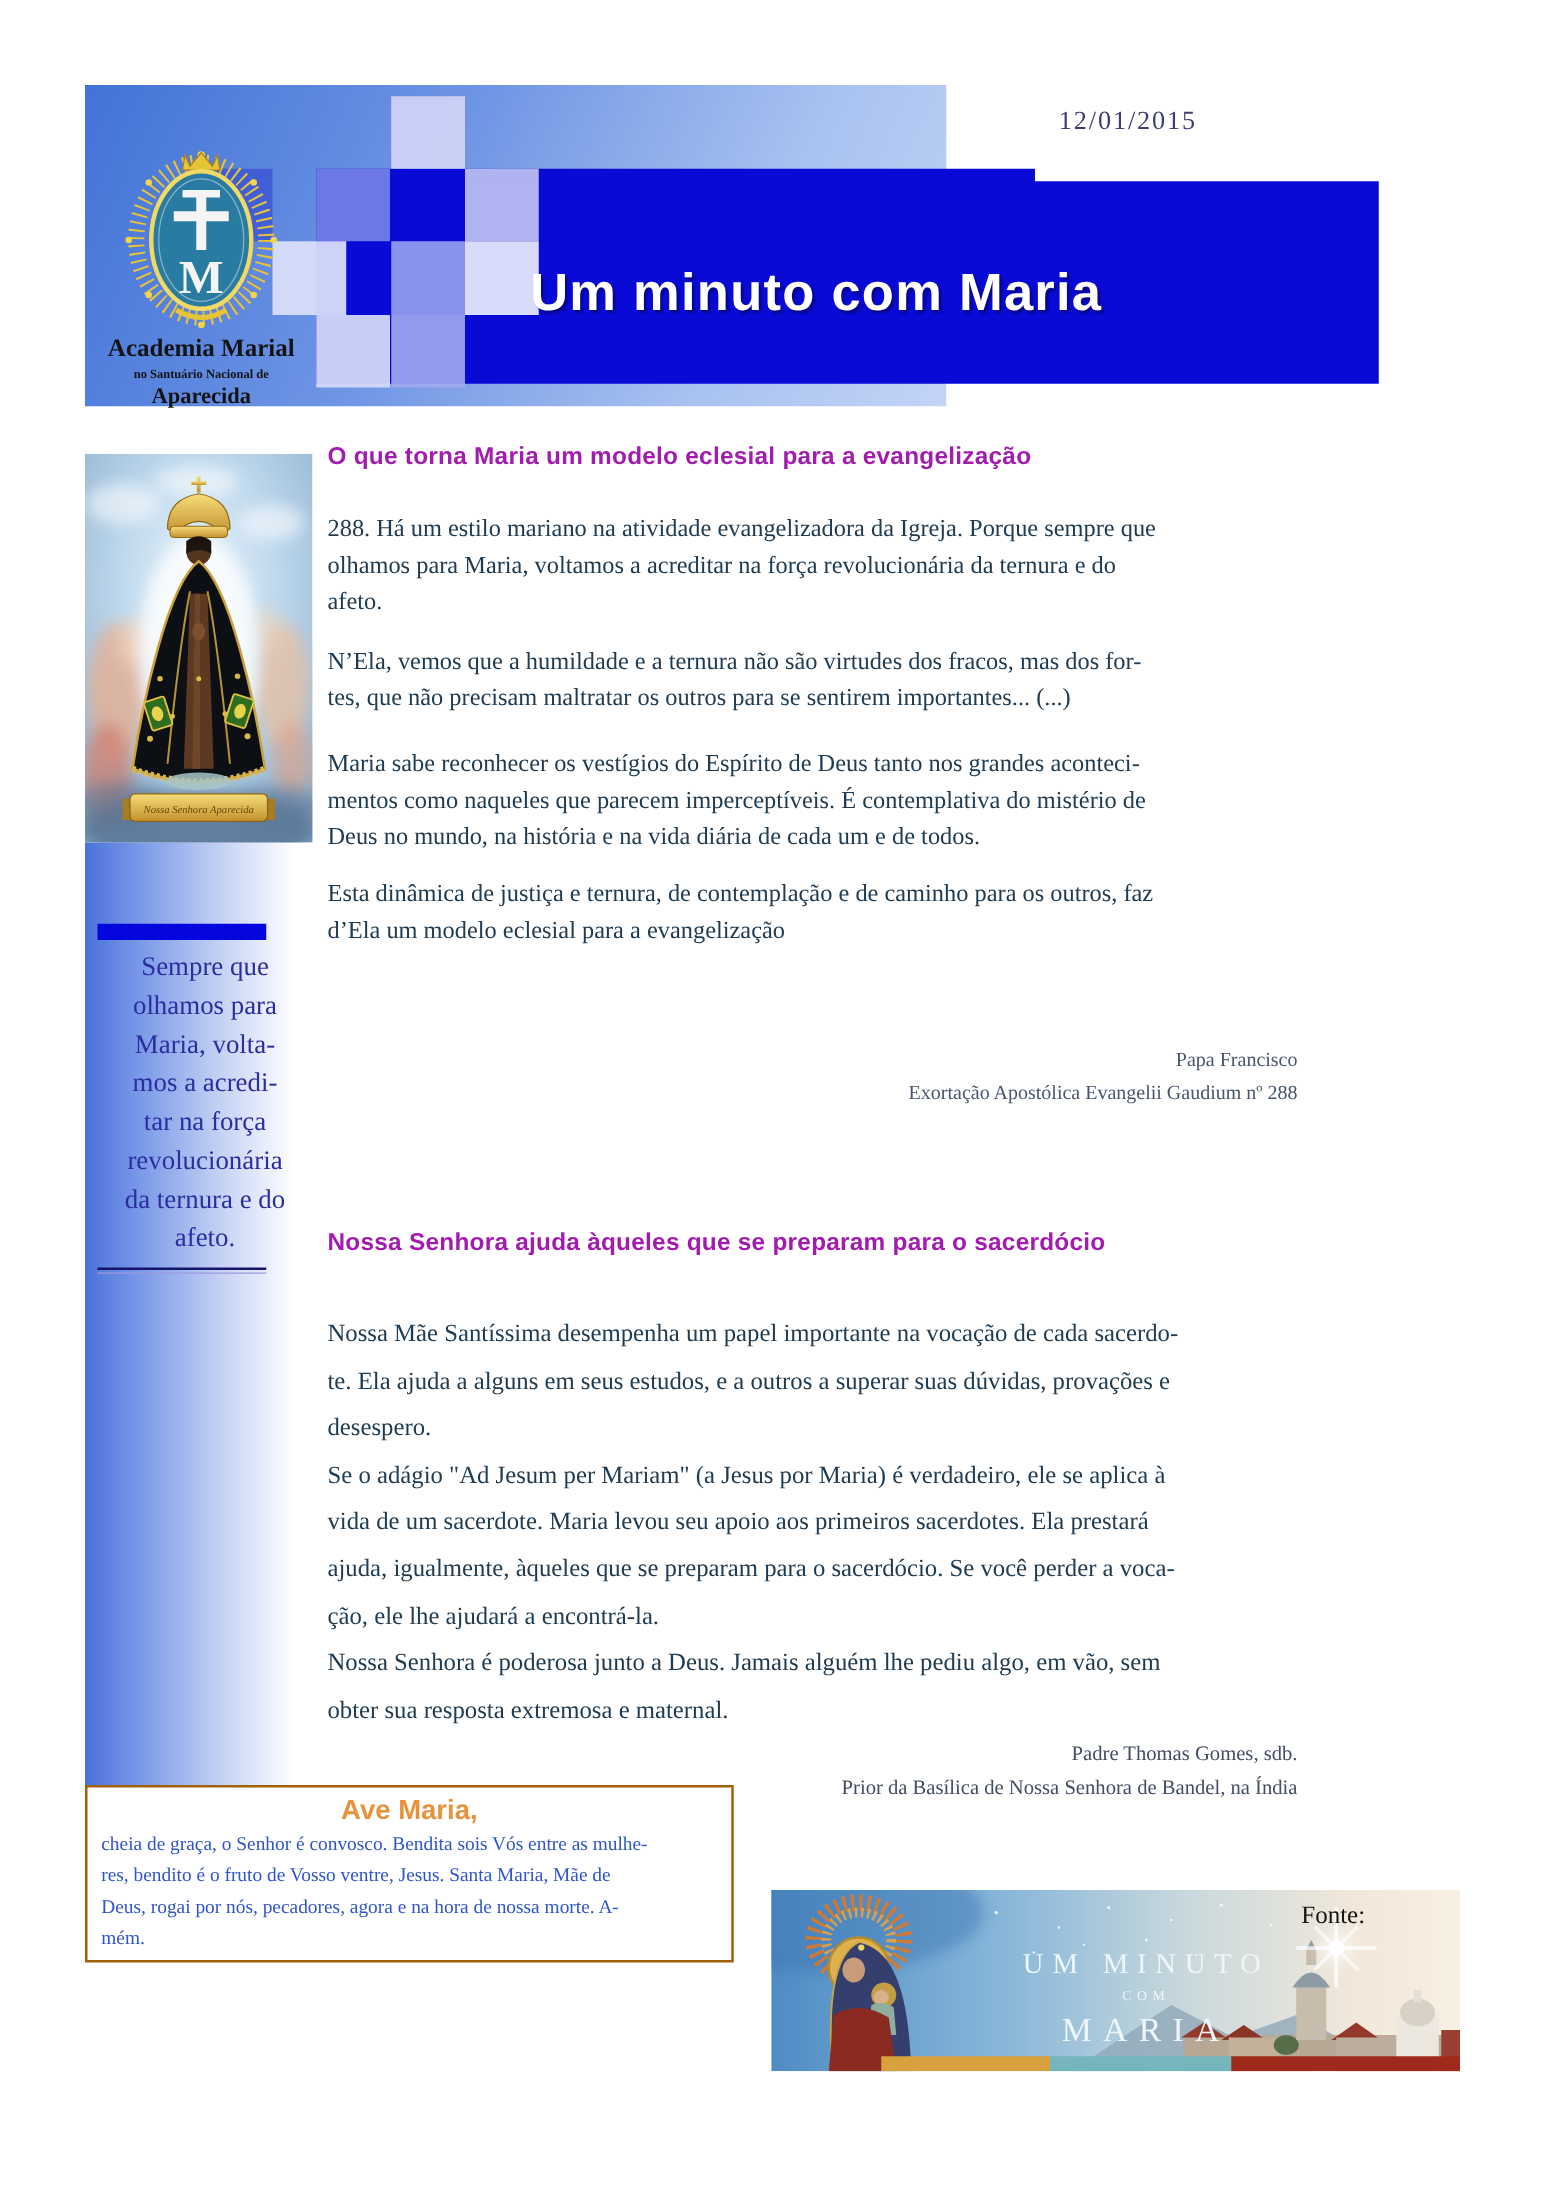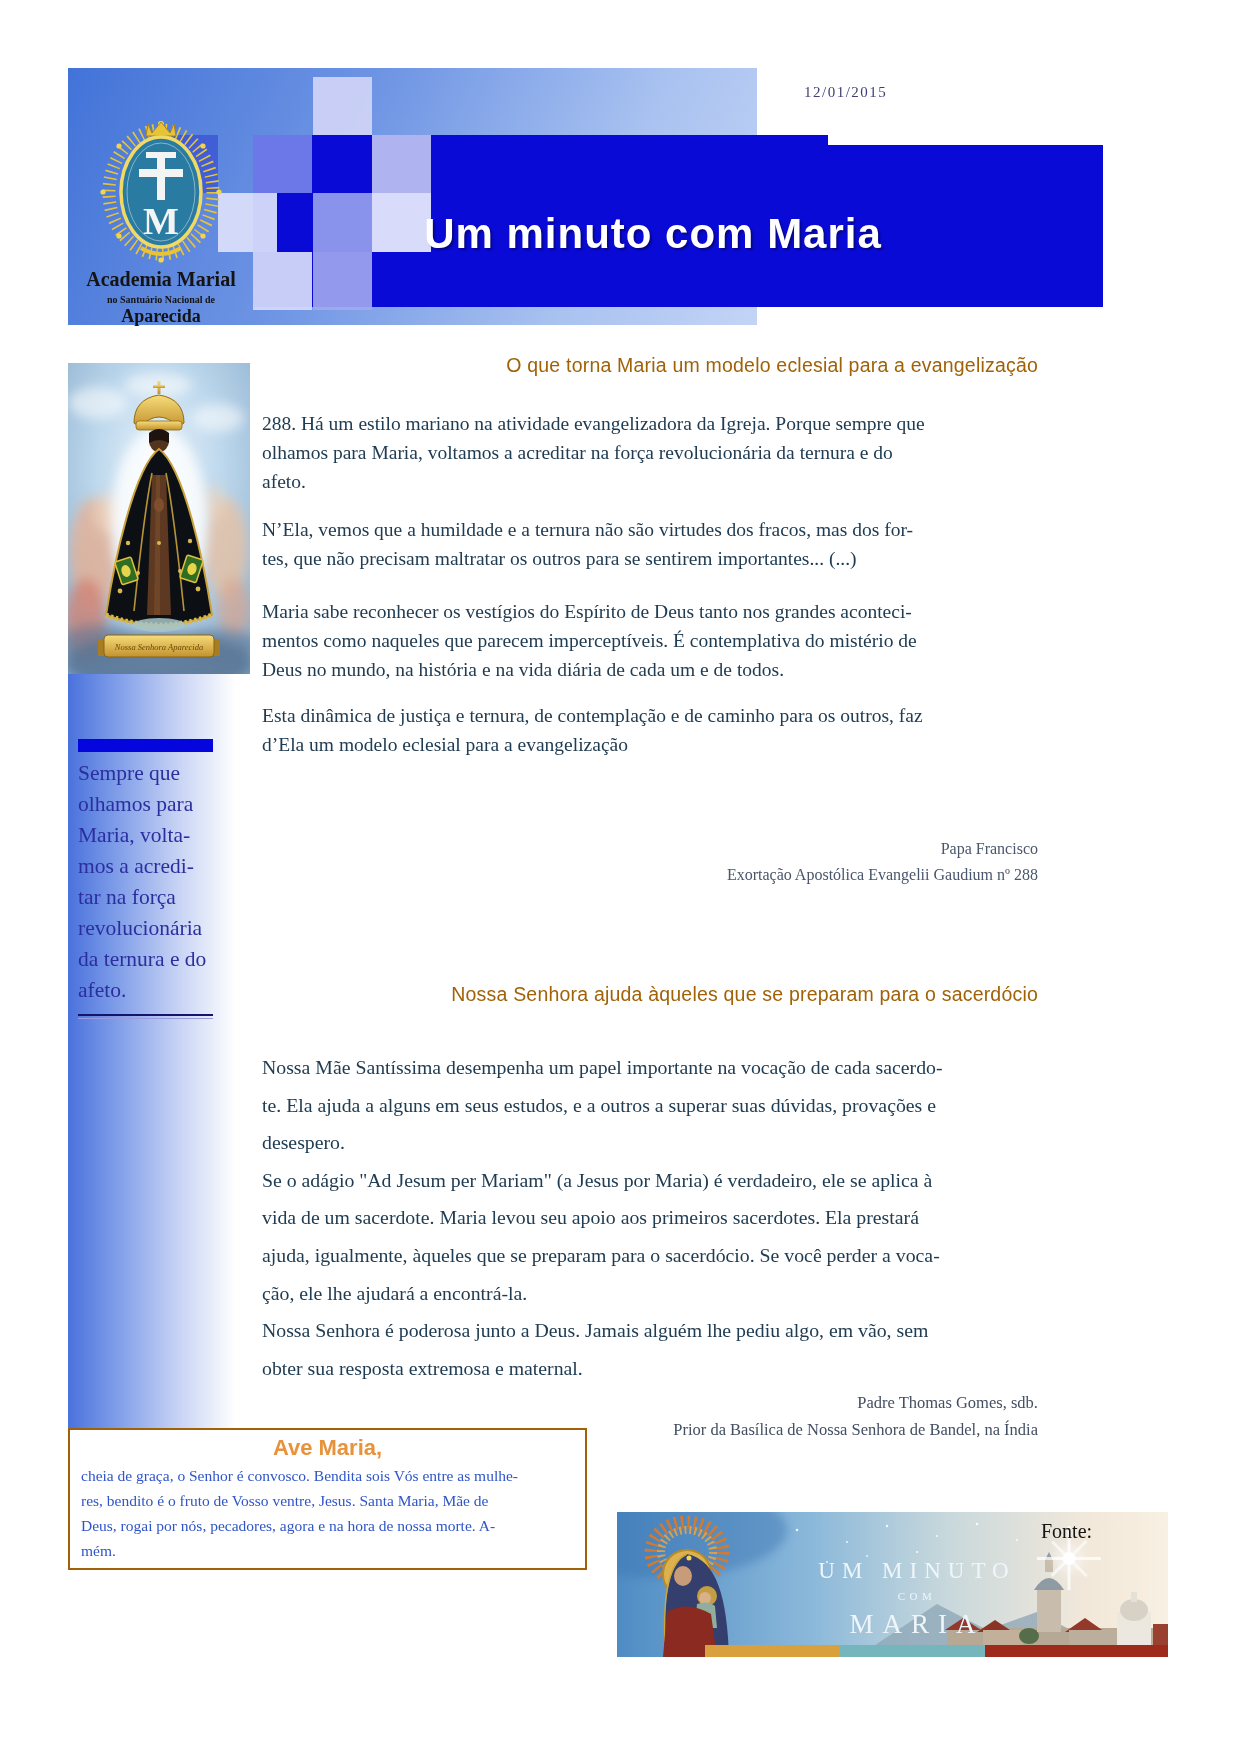--- a/index.html
+++ b/index.html
@@ -20,39 +20,39 @@
   .sq{z-index:3;}
   #sq1{left:313px;top:77px;width:59px;height:58px;background:rgba(205,210,246,.95);}
   #sq2{left:160px;top:135px;width:58px;height:58px;background:rgba(45,62,205,.55);}
   #sq3{left:253px;top:135px;width:59px;height:58px;background:rgba(126,140,235,.85);}
   #sq4{left:372px;top:135px;width:59px;height:58px;background:rgba(193,199,243,.9);}
   #sq5{left:218px;top:193px;width:59px;height:59px;background:rgba(216,221,250,.95);}
   #sq6{left:313px;top:193px;width:59px;height:59px;background:rgba(152,162,238,.9);}
   #sq7{left:372px;top:193px;width:59px;height:59px;background:rgba(228,231,252,.95);}
   #sq8{left:253px;top:252px;width:59px;height:58px;background:rgba(211,216,249,.95);}
   #sq9{left:313px;top:252px;width:59px;height:58px;background:rgba(162,170,240,.9);}
-  #date{left:804px;top:84px;width:180px;font-size:15px;color:#3e3e74;letter-spacing:1.5px;z-index:4;}
+  #date{left:847px;top:84px;width:180px;font-size:21px;color:#3e3e74;letter-spacing:1.5px;z-index:4;}
 
   
   #emblem{left:86px;top:112px;width:150px;height:155px;z-index:4;}
   #logoname{left:76px;top:268px;width:170px;text-align:center;font-weight:bold;font-size:20px;color:#141414;z-index:4;}
   #logosub{left:76px;top:294px;width:170px;text-align:center;font-weight:bold;font-size:10px;color:#141414;z-index:4;}
   #logoplace{left:76px;top:306px;width:170px;text-align:center;font-weight:bold;font-size:18px;color:#141414;z-index:4;}
 
   
   #sideimg{left:68px;top:363px;width:182px;height:311px;z-index:2;}
   #sidecol{left:68px;top:674px;width:182px;height:839px;
     background:linear-gradient(to right,#4a72dc 0%,#7b9ae8 25%,#c6d2f4 60%,#ffffff 92%);z-index:1;}
   #qbar{left:78px;top:739px;width:135px;height:13px;background:#0505dd;z-index:2;}
-  #quote{left:78px;top:758px;width:172px;font-size:21.5px;line-height:31px;color:#2b2f9e;z-index:2;}
+  #quote{left:78px;top:758px;width:172px;font-size:21.5px;line-height:31px;color:#2b2f9e;z-index:2;text-align:center;}
   #qline{left:78px;top:1014px;width:135px;height:2px;border-top:2.5px solid #15156b;border-bottom:1px solid #9a9ade;z-index:2;}
 
   
-  .head{width:776px;text-align:right;font-family:"Liberation Sans","DejaVu Sans",sans-serif;
-    font-weight:normal;font-size:19.5px;color:#a16207;letter-spacing:.2px;z-index:2;}
+  .head{width:776px;text-align:left;font-family:"Liberation Sans","DejaVu Sans",sans-serif;
+    font-weight:bold;font-size:19.5px;color:#a21caf;letter-spacing:.2px;z-index:2;}
   #h1{left:262px;top:354px;}
   #h2{left:262px;top:983px;}
   .p{left:262px;width:805px;font-size:19.5px;line-height:29px;color:#203c52;z-index:2;}
   #p1{top:409px;} #p2{top:515px;} #p3{top:597px;} #p4{top:701px;}
   #attr1{left:262px;top:836px;width:776px;text-align:right;font-size:16px;line-height:26px;color:#49566b;z-index:2;}
   #s2{left:262px;top:1049px;width:815px;font-size:19.8px;line-height:37.6px;color:#203c52;z-index:2;}
   #attr2{left:262px;top:1389px;width:776px;text-align:right;font-size:16.5px;line-height:27px;color:#434e62;z-index:2;}
 
   
   #praybox{left:68px;top:1428px;width:515px;height:138px;border:2px solid #a16207;background:#ffffff;z-index:2;}

